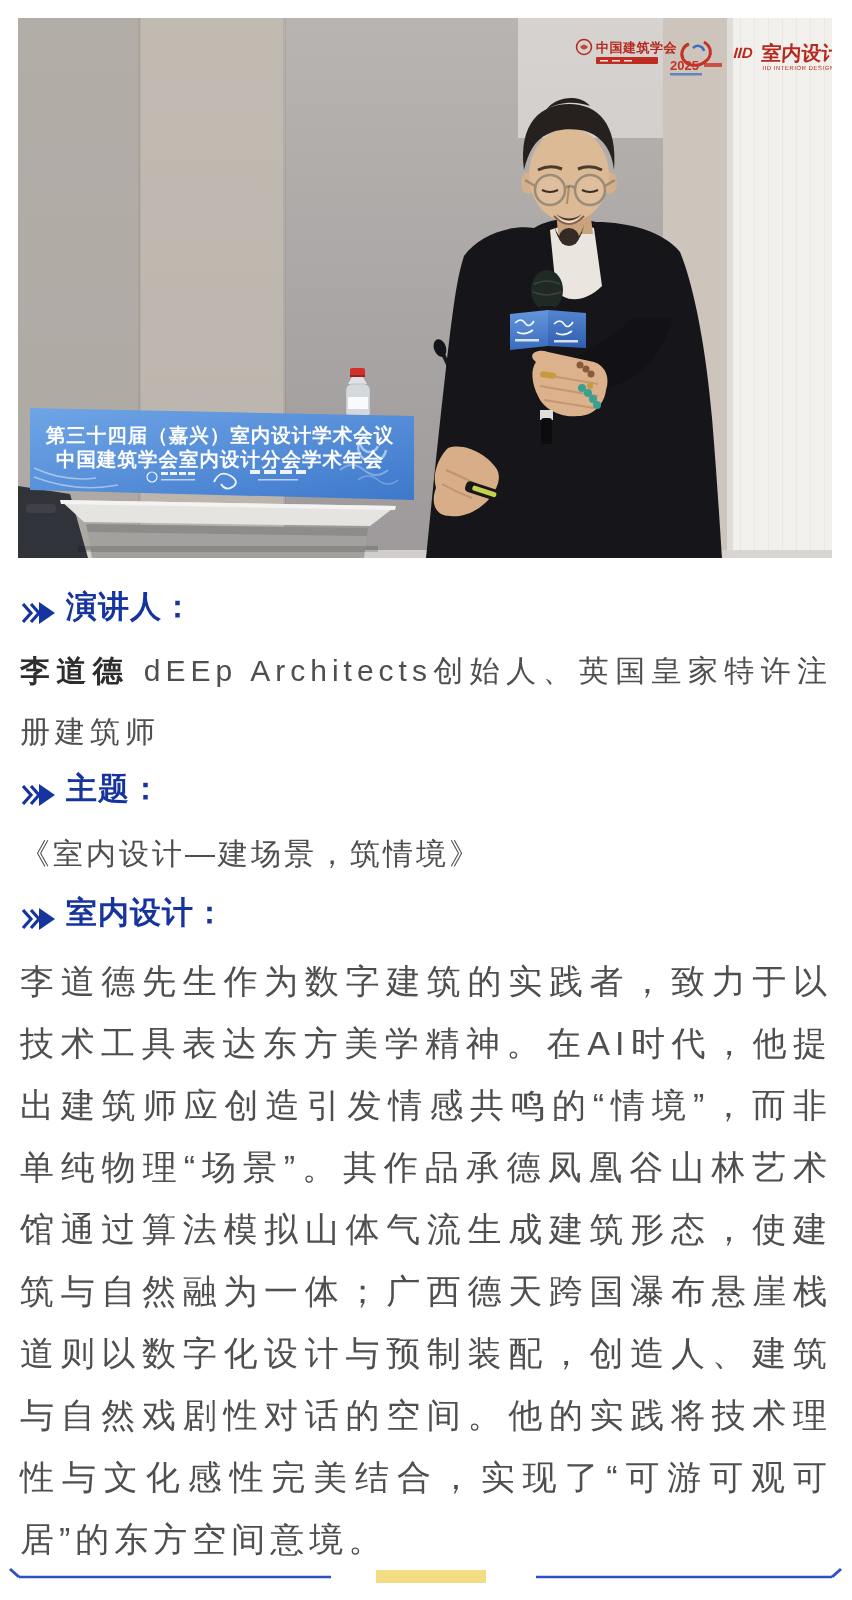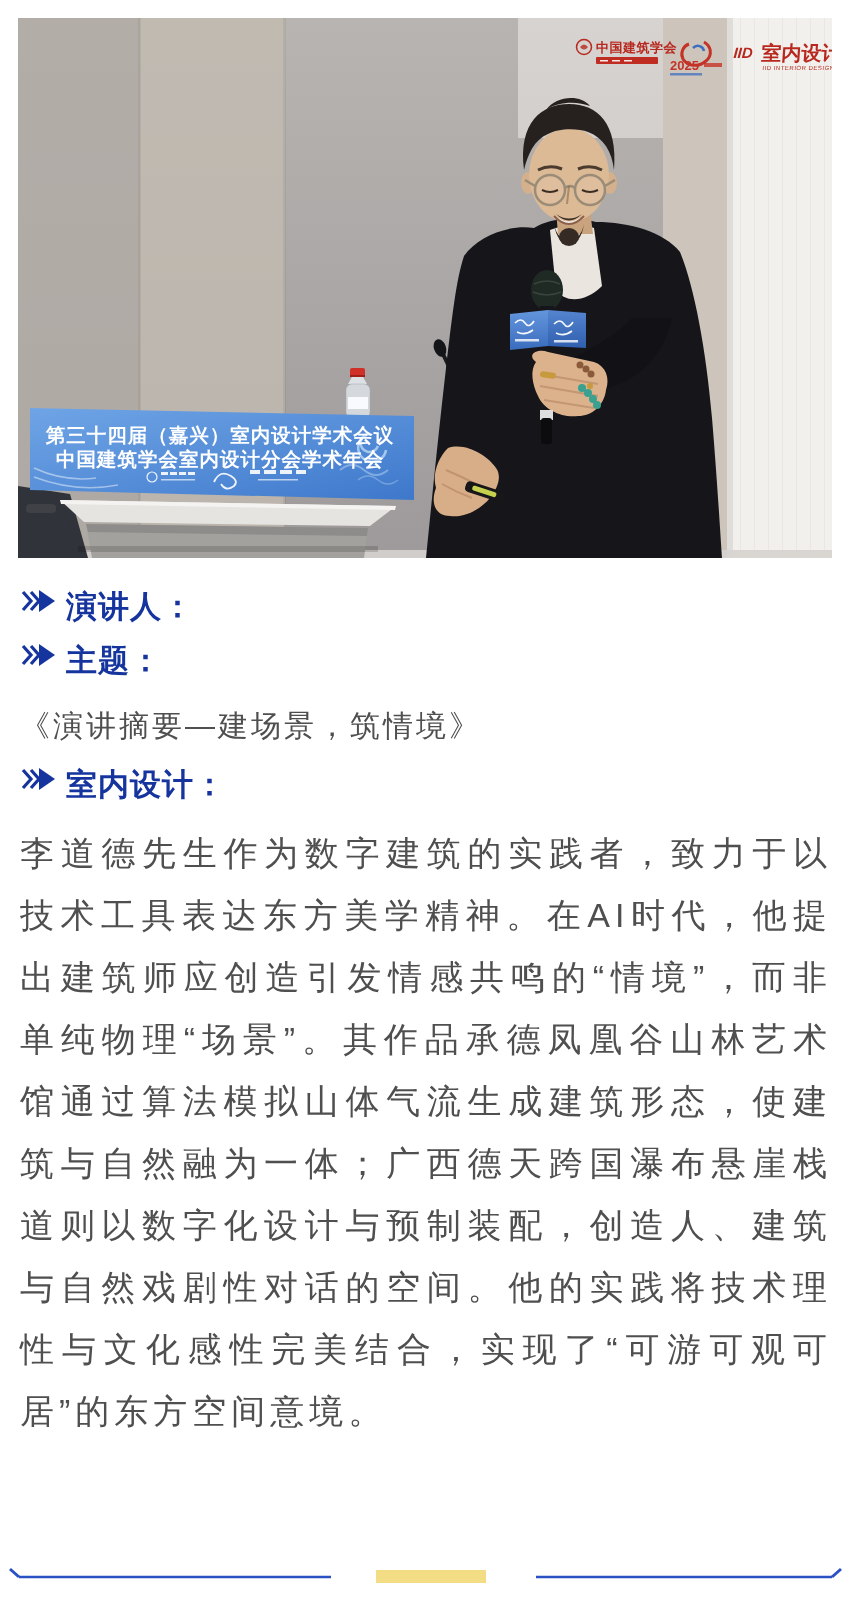--- a/index.html
+++ b/index.html
@@ -1,25 +1,25 @@
 <!DOCTYPE html>
 <html><head>
 <meta charset="utf-8">
 <style>
   html,body{margin:0;padding:0;background:#ffffff;}
   .page{position:relative;width:852px;height:1600px;background:#ffffff;overflow:hidden;
         font-family:"Liberation Sans","DejaVu Sans",sans-serif;}
   .photo-wrap{position:absolute;left:18px;top:18px;width:814px;height:540px;overflow:hidden;}
   .photo-wrap svg{display:block;}
   .content{position:absolute;left:20px;top:558px;width:812px;}
-  .sec-heading{display:flex;align-items:flex-start;gap:8px;color:#16349e;font-weight:700;
+  .sec-heading{display:flex;align-items:flex-end;gap:8px;color:#16349e;font-weight:700;
                font-size:31px;letter-spacing:1px;line-height:42px;}
   .arrow-icon{flex:0 0 auto;display:inline-flex;}
   .h1{margin-top:28px;}
-  .h2{margin-top:12px;}
+  .h2{margin-top:6px;}
   .h3{margin-top:16px;}
   .speaker-line{margin-top:12px;font-size:30px;line-height:61px;color:#4f4f4f;
                 text-align:justify;letter-spacing:5px;}
   .speaker-name{font-weight:700;color:#2e2e2e;}
   .topic-line{margin-top:22px;font-size:30px;line-height:44px;color:#4f4f4f;letter-spacing:3px;}
   .abstract{margin-top:16px;font-size:34px;line-height:62px;color:#4f4f4f;
             text-align:justify;letter-spacing:5px;}
   .footer-decor{position:absolute;left:0;top:1558px;width:852px;height:34px;}
   .banner-text{font-weight:700;letter-spacing:1px;}
 </style>
@@ -235,33 +235,34 @@
       <span class="arrow-icon">
         <svg width="38" height="30" viewBox="0 0 38 30">
           <path d="M3 6 L11 15 L3 24" fill="none" stroke="#16349e" stroke-width="3.2"></path>
           <path d="M11 6 L19 15 L11 24" fill="none" stroke="#16349e" stroke-width="3.2"></path>
           <path d="M19 4 L35 15 L19 26 Z" fill="#16349e"></path>
         </svg>
       </span>
       <span>演讲人：</span>
     </div>
 
+    <div class="speaker-line"><span class="speaker-name">李道德</span><span> dEEp Architects创始人、英国皇家特许注册建筑师</span></div>
 
     <div class="sec-heading h2">
       <span class="arrow-icon">
         <svg width="38" height="30" viewBox="0 0 38 30">
           <path d="M3 6 L11 15 L3 24" fill="none" stroke="#16349e" stroke-width="3.2"></path>
           <path d="M11 6 L19 15 L11 24" fill="none" stroke="#16349e" stroke-width="3.2"></path>
           <path d="M19 4 L35 15 L19 26 Z" fill="#16349e"></path>
         </svg>
       </span>
       <span>主题：</span>
     </div>
 
-    <div class="topic-line">《演讲摘要—建场景，筑情境》</div>
+    <div class="topic-line">《室内设计—建场景，筑情境》</div>
 
     <div class="sec-heading h3">
       <span class="arrow-icon">
         <svg width="38" height="30" viewBox="0 0 38 30">
           <path d="M3 6 L11 15 L3 24" fill="none" stroke="#16349e" stroke-width="3.2"></path>
           <path d="M11 6 L19 15 L11 24" fill="none" stroke="#16349e" stroke-width="3.2"></path>
           <path d="M19 4 L35 15 L19 26 Z" fill="#16349e"></path>
         </svg>
       </span>
       <span>室内设计：</span>

